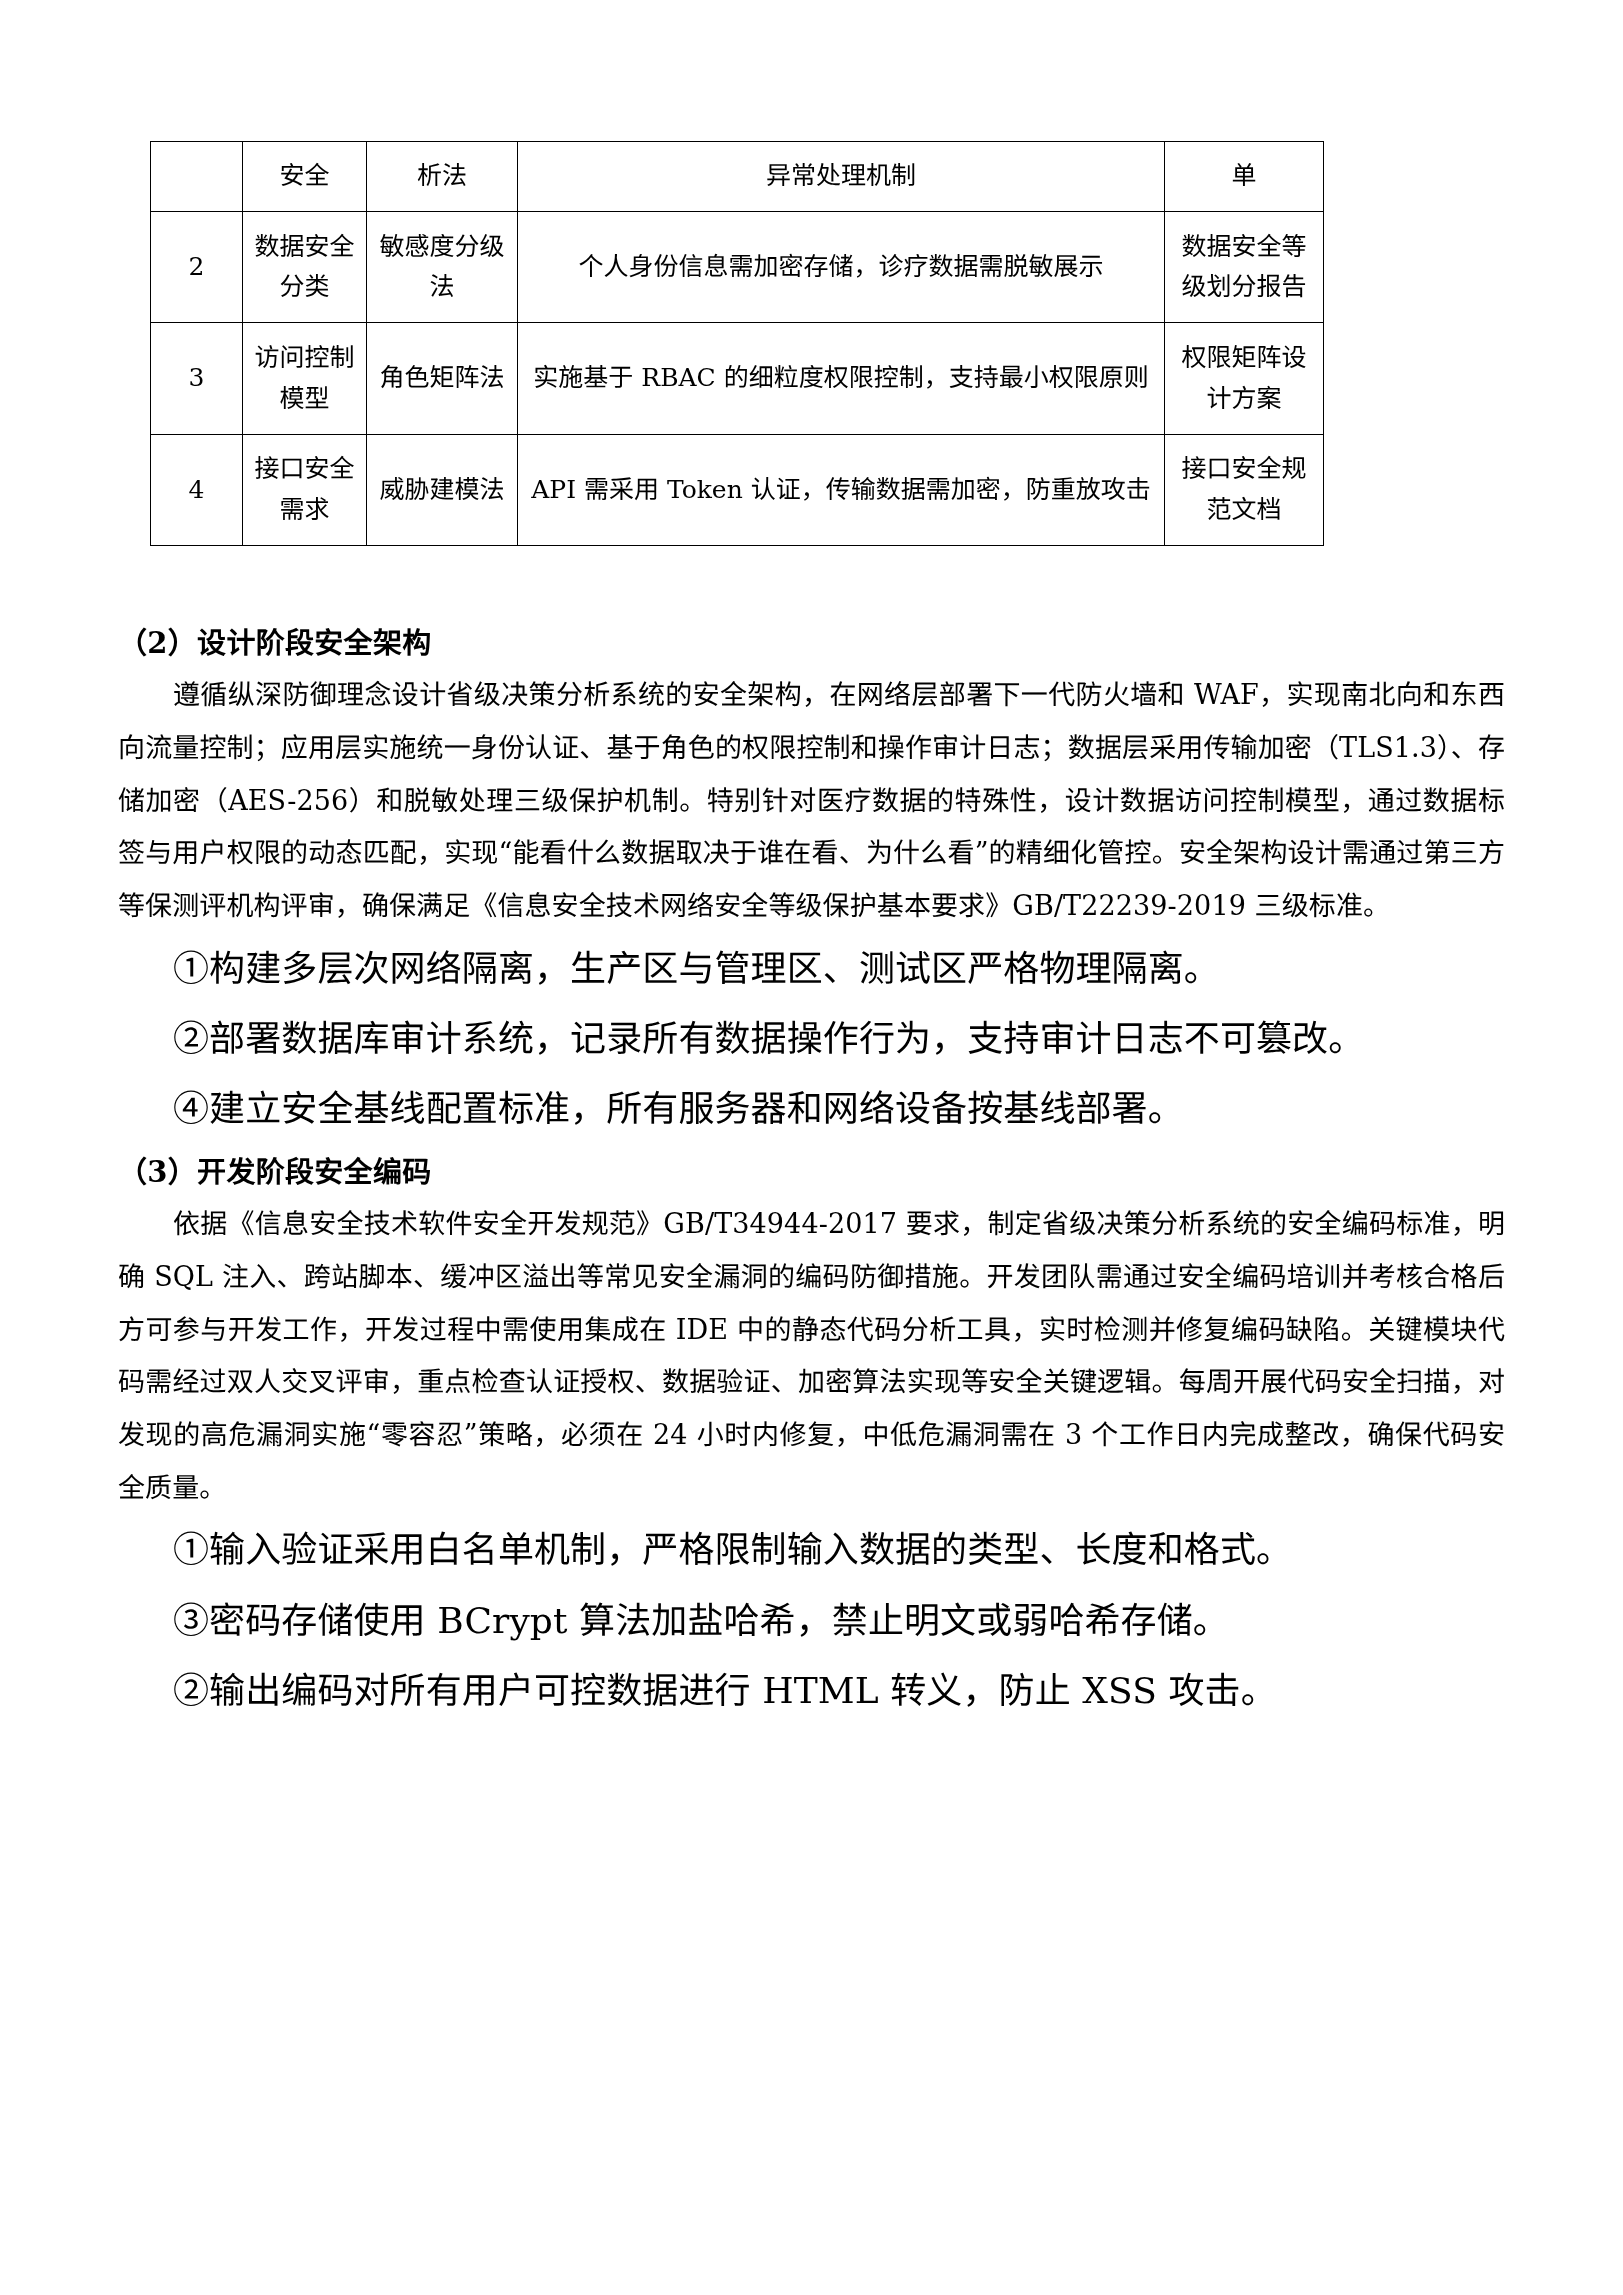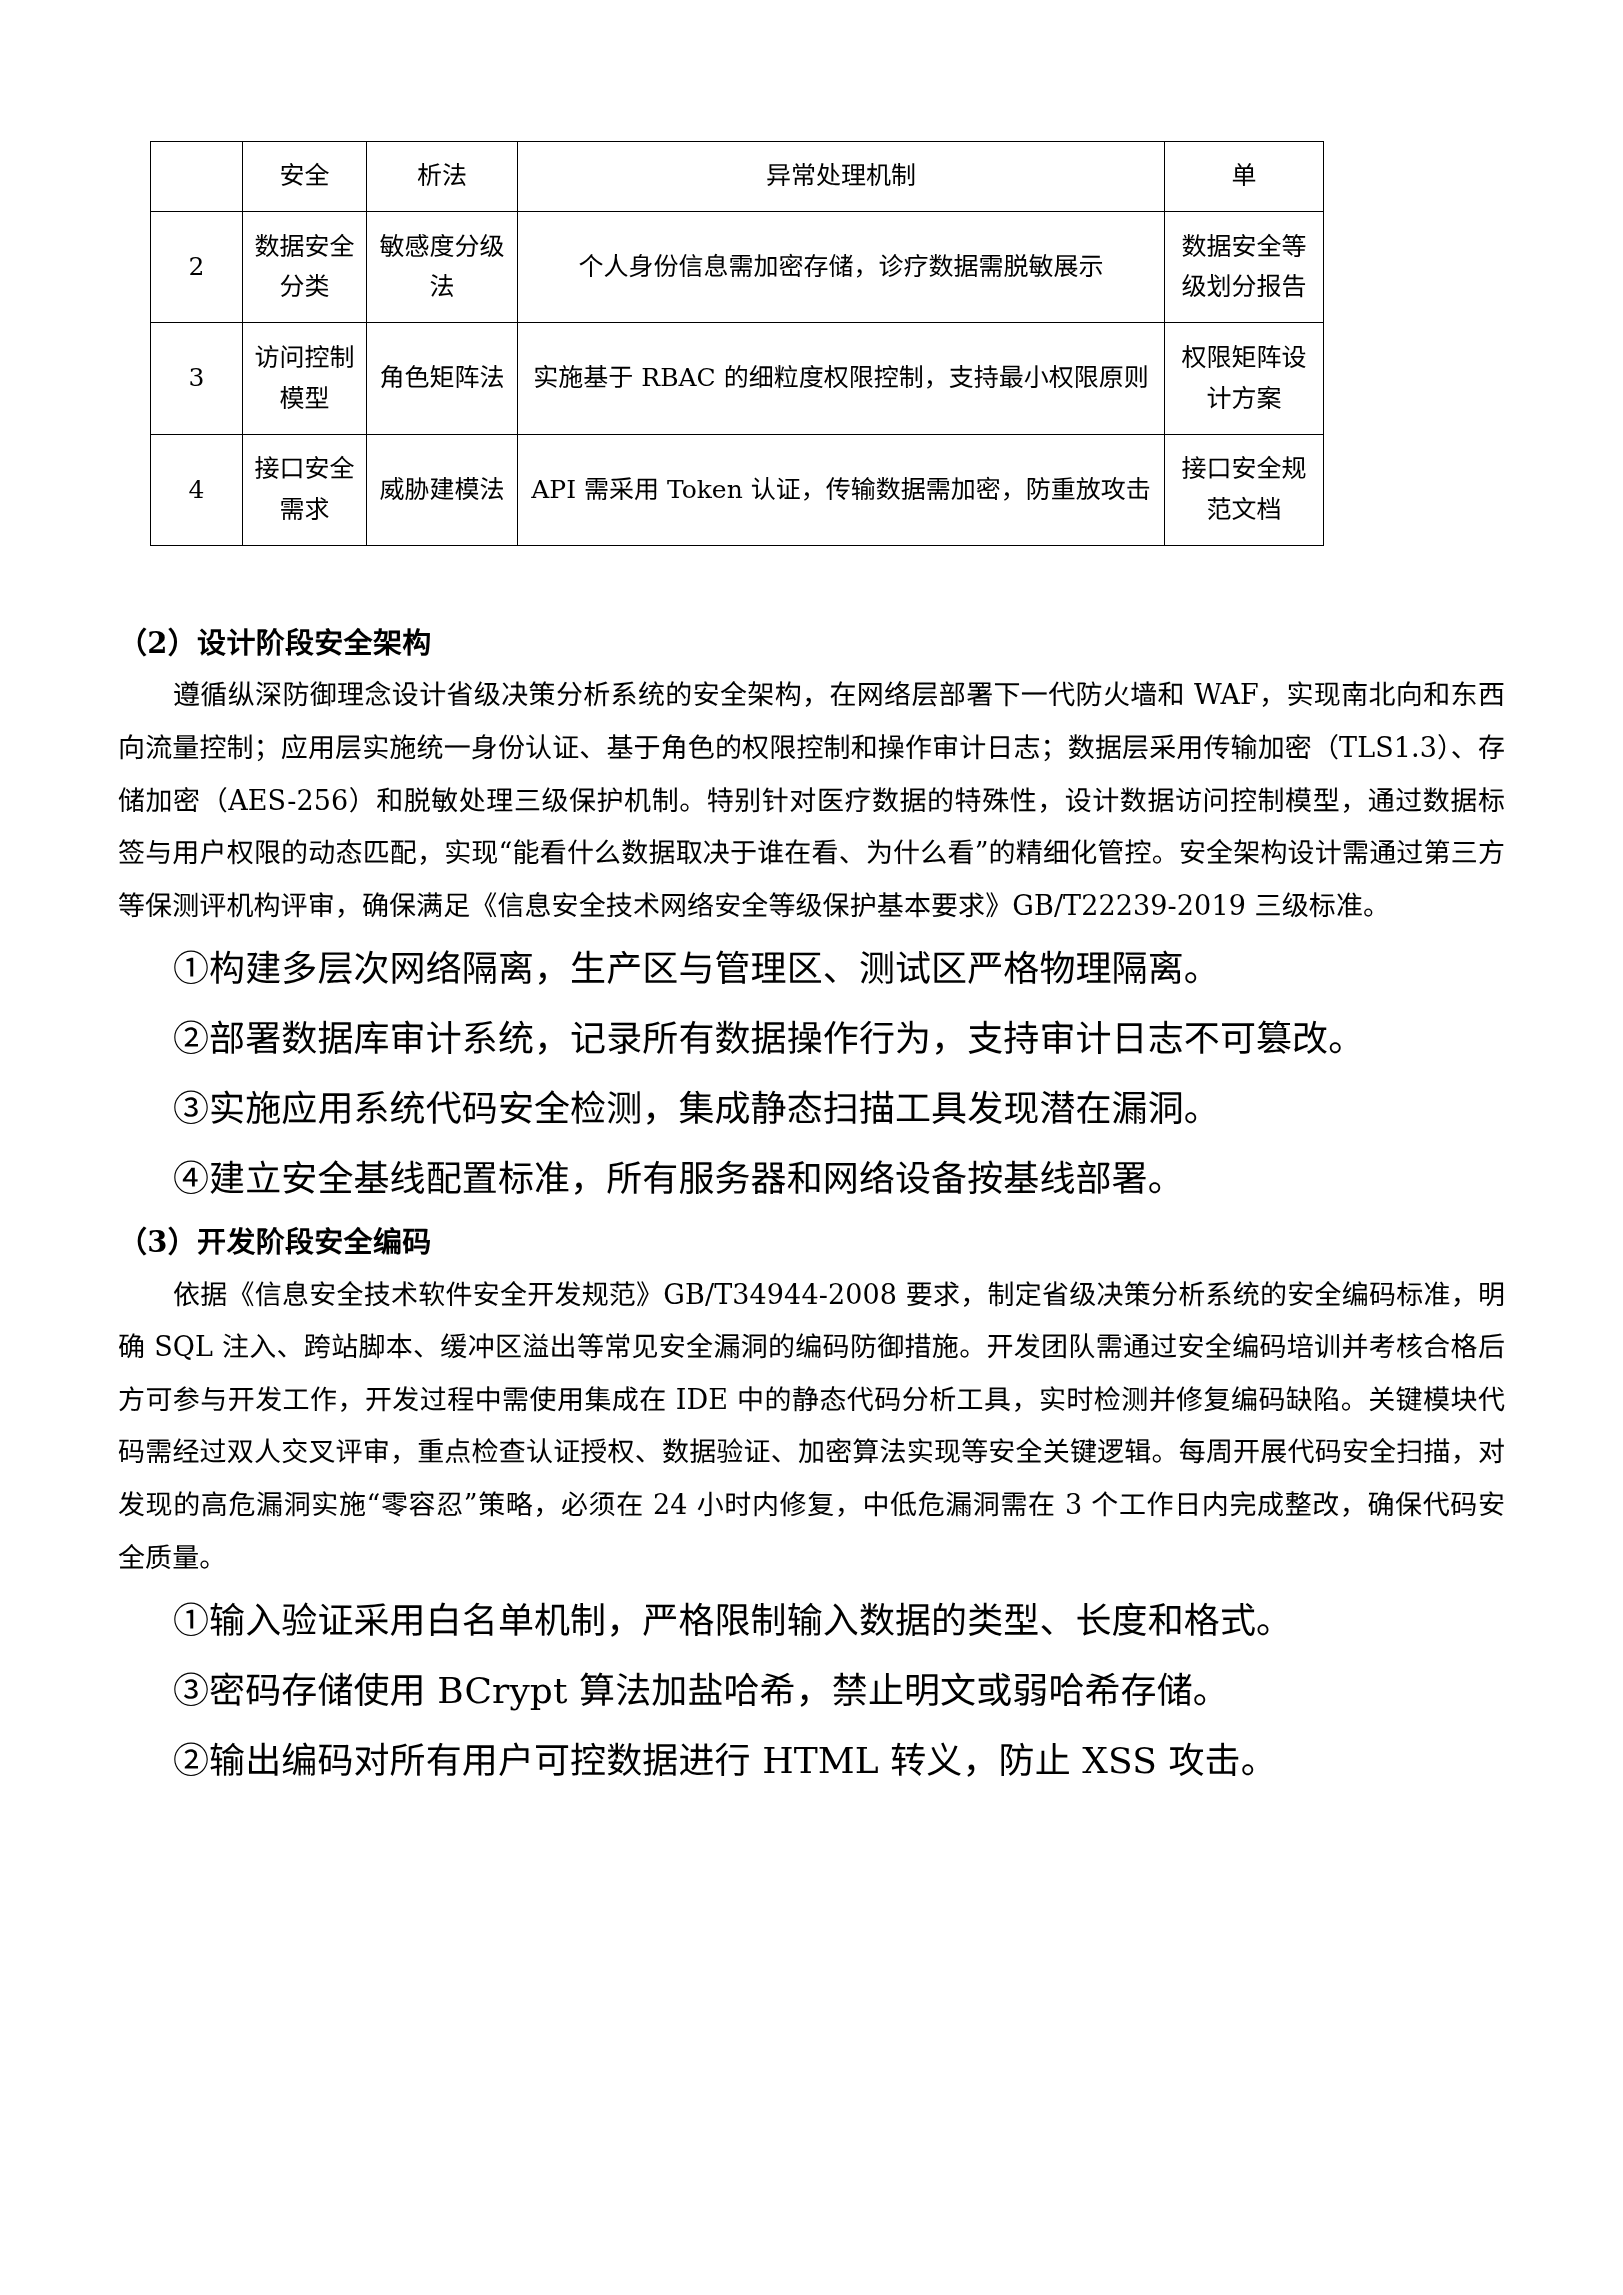--- a/index.html
+++ b/index.html
@@ -140,28 +140,27 @@
   </div>
 
   <div class="content">
 
     <h2 class="h-sec">（2）设计阶段安全架构</h2>
 
     <p class="para">遵循纵深防御理念设计省级决策分析系统的安全架构，在网络层部署下一代防火墙和 WAF，实现南北向和东西向流量控制；应用层实施统一身份认证、基于角色的权限控制和操作审计日志；数据层采用传输加密（TLS1.3）、存储加密（AES-256）和脱敏处理三级保护机制。特别针对医疗数据的特殊性，设计数据访问控制模型，通过数据标签与用户权限的动态匹配，实现“能看什么数据取决于谁在看、为什么看”的精细化管控。安全架构设计需通过第三方等保测评机构评审，确保满足《信息安全技术网络安全等级保护基本要求》GB/T22239-2019 三级标准。</p>
 
     <p class="item">①构建多层次网络隔离，生产区与管理区、测试区严格物理隔离。</p>
     <p class="item">②部署数据库审计系统，记录所有数据操作行为，支持审计日志不可篡改。</p>
-    <p class="item">③实施应用系统代码安全检测，集成静态扫描工具发现潜在漏洞。</p>
     <p class="item">④建立安全基线配置标准，所有服务器和网络设备按基线部署。</p>
 
     <div class="gap-sm"></div>
 
     <h2 class="h-sec">（3）开发阶段安全编码</h2>
 
-    <p class="para">依据《信息安全技术软件安全开发规范》GB/T34944-2008 要求，制定省级决策分析系统的安全编码标准，明确 SQL 注入、跨站脚本、缓冲区溢出等常见安全漏洞的编码防御措施。开发团队需通过安全编码培训并考核合格后方可参与开发工作，开发过程中需使用集成在 IDE 中的静态代码分析工具，实时检测并修复编码缺陷。关键模块代码需经过双人交叉评审，重点检查认证授权、数据验证、加密算法实现等安全关键逻辑。每周开展代码安全扫描，对发现的高危漏洞实施“零容忍”策略，必须在 24 小时内修复，中低危漏洞需在 3 个工作日内完成整改，确保代码安全质量。</p>
+    <p class="para">依据《信息安全技术软件安全开发规范》GB/T34944-2017 要求，制定省级决策分析系统的安全编码标准，明确 SQL 注入、跨站脚本、缓冲区溢出等常见安全漏洞的编码防御措施。开发团队需通过安全编码培训并考核合格后方可参与开发工作，开发过程中需使用集成在 IDE 中的静态代码分析工具，实时检测并修复编码缺陷。关键模块代码需经过双人交叉评审，重点检查认证授权、数据验证、加密算法实现等安全关键逻辑。每周开展代码安全扫描，对发现的高危漏洞实施“零容忍”策略，必须在 24 小时内修复，中低危漏洞需在 3 个工作日内完成整改，确保代码安全质量。</p>
 
     <p class="item">①输入验证采用白名单机制，严格限制输入数据的类型、长度和格式。</p>
     <p class="item">③密码存储使用 BCrypt 算法加盐哈希，禁止明文或弱哈希存储。</p>
     <p class="item">②输出编码对所有用户可控数据进行 HTML 转义，防止 XSS 攻击。</p>
 
   </div>
 
 </div>
 
 

